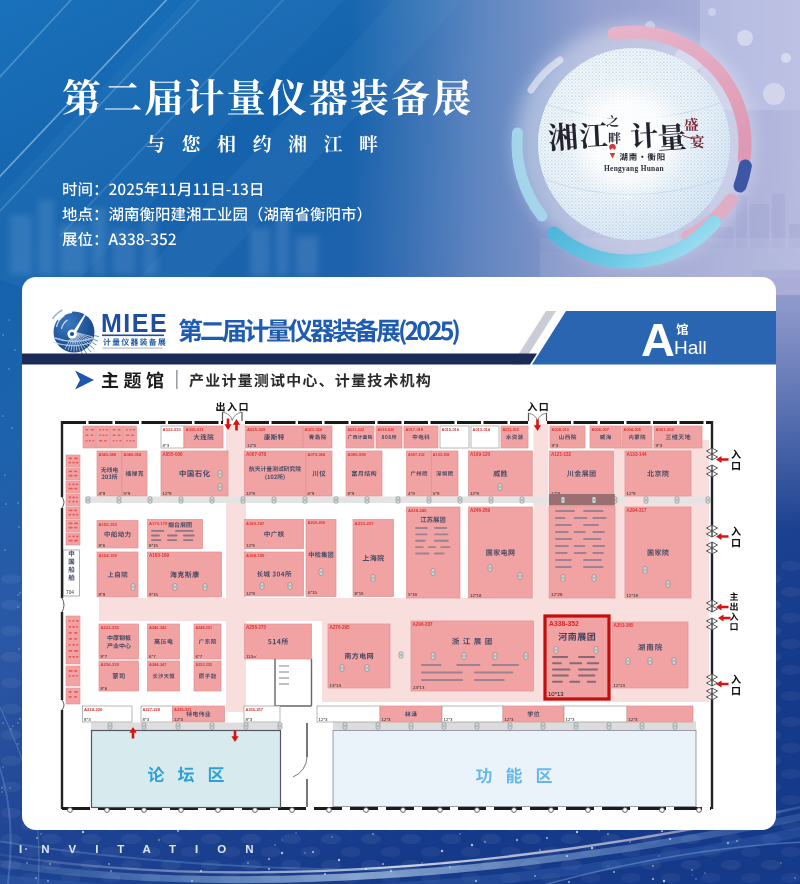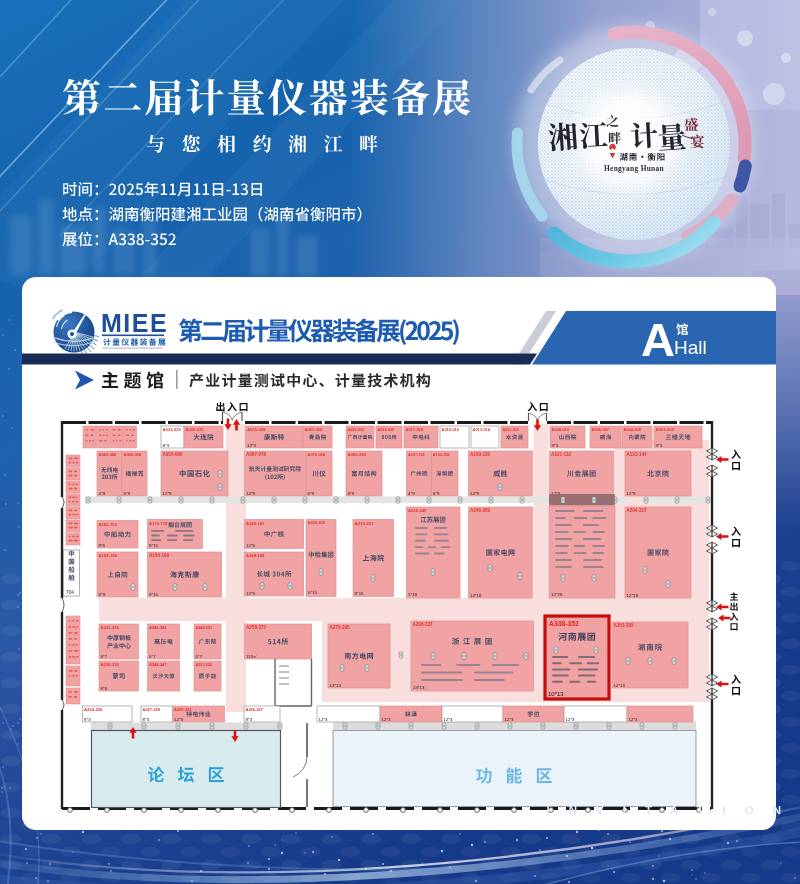--- a/index.html
+++ b/index.html
@@ -964,13 +964,13 @@
       <rect x="627" y="706" width="66" height="16" fill="#f1a3a3" stroke="#e08f8f" stroke-width="0.7"></rect>
       <text x="628.5" y="720.5" font-family="Liberation Sans" font-size="4.4" fill="#222">12*3</text>
       <rect x="91.5" y="730.5" width="189" height="77" fill="#d7ebee" stroke="#556" stroke-width="1.2"></rect>
       <path d="M148.9 768.1C150 768.9 151.4 770.1 152.1 770.9L153.4 769.4C152.7 768.6 151.2 767.5 150.2 766.7ZM161 773.6C160 774.3 158.4 775.2 157 775.8V773H155.7C156.9 771.8 157.9 770.6 158.7 769.3C159.9 771.2 161.4 773 163 774.2C163.3 773.7 163.9 772.9 164.4 772.6C162.6 771.4 160.8 769.4 159.8 767.4L160 766.9L157.8 766.5C157 768.6 155.3 771 152.7 772.8C153.2 773.1 153.8 773.9 154.1 774.3C154.4 774.1 154.7 773.9 155 773.6V779.4C155 781.4 155.6 782 157.9 782C158.4 782 160.5 782 161 782C162.9 782 163.5 781.3 163.7 778.6C163.2 778.5 162.4 778.1 161.9 777.8C161.8 779.8 161.6 780.2 160.8 780.2C160.3 780.2 158.5 780.2 158.1 780.2C157.2 780.2 157 780.1 157 779.4V777.9C158.7 777.2 160.8 776.2 162.4 775.3ZM148 771.8V773.8H150.4V779.1C150.4 780 149.9 780.7 149.6 781C149.9 781.3 150.4 782 150.6 782.4C150.9 782 151.4 781.5 154.5 779C154.2 778.7 153.9 777.9 153.7 777.3L152.4 778.4V771.8Z M184.7 767.7V769.7H192.9V767.7ZM184.3 782C184.9 781.7 185.8 781.6 191.5 780.8C191.7 781.4 191.9 782 192.1 782.4L194.1 781.6C193.5 780.2 192.4 777.9 191.5 776.1L189.7 776.8L190.7 779L186.6 779.5C187.5 778 188.4 776.3 189.1 774.5H193.8V772.6H183.9V774.5H186.6C185.9 776.4 185 778.2 184.7 778.7C184.3 779.4 183.9 779.7 183.5 779.8C183.8 780.5 184.2 781.5 184.3 781.9ZM177.9 778.6 178.5 780.7C180.1 780 182.2 779 184.1 778.1L183.6 776.3L182 777V772.4H183.8V770.5H182V766.8H179.9V770.5H178V772.4H179.9V777.8C179.1 778.1 178.5 778.4 177.9 778.6Z M223.3 767.3H208.9V782H223.8V780.1H210.9V769.3H223.3ZM212 771.5C213.1 772.5 214.4 773.5 215.7 774.6C214.3 775.9 212.8 777 211.3 777.8C211.7 778.1 212.5 778.9 212.8 779.3C214.3 778.4 215.8 777.3 217.2 776C218.6 777.2 219.8 778.4 220.6 779.3L222.2 777.8C221.3 776.9 220 775.7 218.6 774.5C219.8 773.3 220.8 772 221.6 770.6L219.7 769.8C219 771 218.1 772.2 217.1 773.2C215.8 772.2 214.5 771.2 213.4 770.3Z" fill="#2da0d8"></path>
       <path d="M133,727 l-3.6,5.8 l2.3,0 l0,5.8 l2.6,0 l0,-5.8 l2.3,0 Z" fill="#dd1111"></path>
       <path d="M235,742 l-3.6,-5.8 l2.3,0 l0,-5.8 l2.6,0 l0,5.8 l2.3,0 Z" fill="#dd1111"></path>
       <rect x="333" y="730.5" width="363" height="76" fill="#eaf2fa" stroke="#99a" stroke-width="1"></rect>
       <path d="M475.9 778.5 476.4 780.6C478.3 780.1 480.8 779.4 483 778.8L482.8 776.8L480.4 777.4V771.3H482.6V769.4H476.2V771.3H478.4V778C477.5 778.2 476.6 778.4 475.9 778.5ZM485.2 767.8 485.2 771.2H482.8V773.1H485.1C484.9 777.1 484.1 780 480.7 781.9C481.2 782.3 481.9 783 482.2 783.5C485.9 781.3 486.9 777.7 487.2 773.1H489.5C489.3 778.5 489.1 780.6 488.7 781.1C488.5 781.3 488.4 781.4 488 781.4C487.7 781.4 486.8 781.4 485.9 781.3C486.3 781.9 486.5 782.7 486.6 783.3C487.5 783.3 488.4 783.3 489 783.3C489.7 783.2 490.1 783 490.5 782.3C491.1 781.5 491.3 779 491.5 772.1C491.5 771.8 491.5 771.2 491.5 771.2H487.3L487.3 767.8Z M511.4 775.4V776.3H508.9V775.4ZM507 773.7V783.5H508.9V780.3H511.4V781.4C511.4 781.6 511.4 781.7 511.2 781.7C511 781.7 510.3 781.7 509.7 781.7C509.9 782.2 510.2 783 510.3 783.5C511.4 783.5 512.1 783.5 512.7 783.1C513.3 782.9 513.5 782.3 513.5 781.5V773.7ZM508.9 777.8H511.4V778.8H508.9ZM519.9 768.6C519.1 769.1 518 769.6 516.8 770.1V767.6H514.8V772.8C514.8 774.6 515.3 775.2 517.3 775.2C517.7 775.2 519.2 775.2 519.6 775.2C521.2 775.2 521.7 774.6 521.9 772.4C521.4 772.3 520.6 772 520.2 771.6C520.1 773.2 520 773.4 519.4 773.4C519.1 773.4 517.8 773.4 517.6 773.4C516.9 773.4 516.8 773.3 516.8 772.7V771.7C518.3 771.3 519.9 770.7 521.2 770.1ZM520 776.3C519.2 776.8 518 777.4 516.8 777.9V775.6H514.8V780.9C514.8 782.8 515.3 783.4 517.3 783.4C517.7 783.4 519.3 783.4 519.7 783.4C521.3 783.4 521.9 782.7 522.1 780.3C521.5 780.2 520.7 779.9 520.3 779.6C520.2 781.3 520.1 781.6 519.5 781.6C519.2 781.6 517.9 781.6 517.6 781.6C517 781.6 516.8 781.5 516.8 780.9V779.6C518.4 779.1 520.1 778.5 521.4 777.8ZM507 772.9C507.4 772.7 508.1 772.6 512.2 772.2C512.3 772.5 512.4 772.8 512.5 773.1L514.3 772.4C514.1 771.3 513.2 769.8 512.4 768.6L510.7 769.2C511 769.7 511.2 770.2 511.5 770.7L509 770.9C509.7 770 510.3 769 510.8 768.1L508.7 767.5C508.2 768.8 507.4 770 507.1 770.3C506.8 770.7 506.6 770.9 506.3 771C506.5 771.5 506.9 772.5 507 772.9Z M551.3 768.3H536.9V783H551.8V781.1H538.9V770.3H551.3ZM540 772.5C541.1 773.5 542.4 774.5 543.7 775.6C542.3 776.9 540.8 778 539.3 778.8C539.7 779.1 540.5 779.9 540.8 780.3C542.3 779.4 543.8 778.3 545.2 777C546.6 778.2 547.8 779.4 548.6 780.3L550.2 778.8C549.3 777.9 548 776.7 546.6 775.5C547.8 774.3 548.8 773 549.6 771.6L547.7 770.8C547 772 546.1 773.2 545.1 774.2C543.8 773.2 542.5 772.2 541.4 771.3Z" fill="#66b9e6"></path>
     </svg>
 
-<div class="abs" style="left:0;top:804px;width:800px;text-align:right;font-size:11.5px;letter-spacing:19px;color:#dce6f5;font-weight:bold;text-indent:19px;">INVITATION</div>
+<div class="abs" style="left:0;top:843px;width:800px;text-align:left;font-size:11.5px;letter-spacing:19px;color:#dce6f5;font-weight:bold;text-indent:19px;">INVITATION</div>
 </div>
 </body></html>

